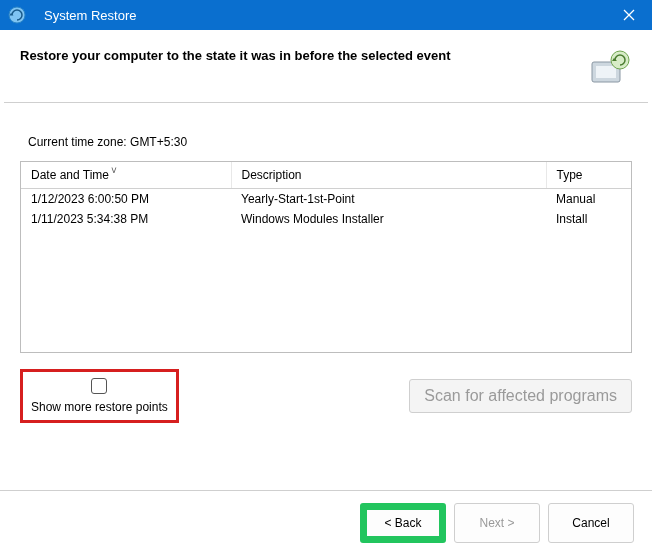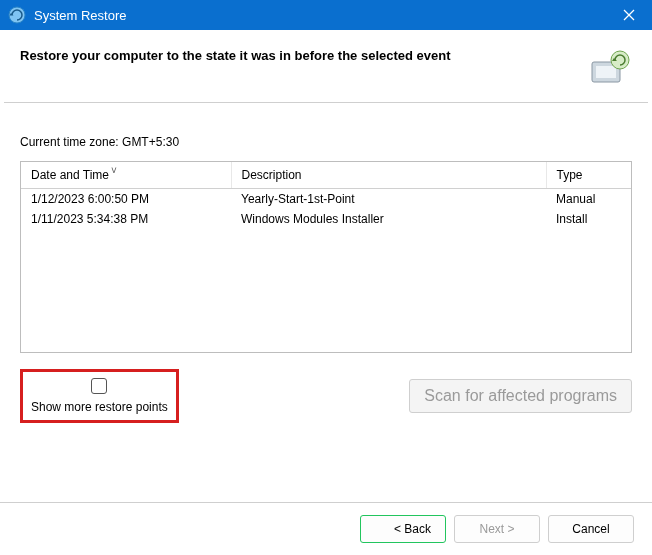--- a/index.html
+++ b/index.html
@@ -12,20 +12,21 @@
       overflow: hidden;
       color: #000;
     }
     .titlebar {
       background: #0a6fcf;
       height: 30px;
       display: flex;
       align-items: center;
       padding: 0 0 0 8px;
       color: #fff;
+      gap: 10px;
     }
     .titlebar .icon {
       width: 18px; height: 18px; margin-right: 8px;
       display: flex; align-items: center; justify-content: center;
     }
     .titlebar .title {
       font-size: 13px;
       flex: 1;
     }
     .titlebar .close {
@@ -49,21 +50,21 @@
     .divider {
       height: 1px;
       background: #cfcfcf;
       margin: 0 4px;
     }
     .content {
       padding: 16px 20px 8px 20px;
     }
     .timezone {
       font-size: 12px;
-      margin: 16px 0 12px 0;
+      margin: 16px 0 12px 8px;
     }
     .table-wrap {
       border: 1px solid #bdbdbd;
       height: 192px;
       overflow: hidden;
       background: #fff;
     }
     table {
       width: 100%;
       border-collapse: collapse;
@@ -139,22 +140,21 @@
       min-width: 86px;
       padding: 6px 14px;
       font-size: 12px;
       font-family: inherit;
       border: 1px solid #cfcfcf;
       background: #fdfdfd;
       border-radius: 3px;
       cursor: pointer;
     }
     .footer button.primary {
-      border: 1px solid #22c55e;
-      text-align: right;
+      border: 7px solid #22c55e;
     }
     .footer button.disabled {
       color: #9a9a9a;
       cursor: not-allowed;
     }
   </style>
 </head>
 <body>
 
 <div class="titlebar">

